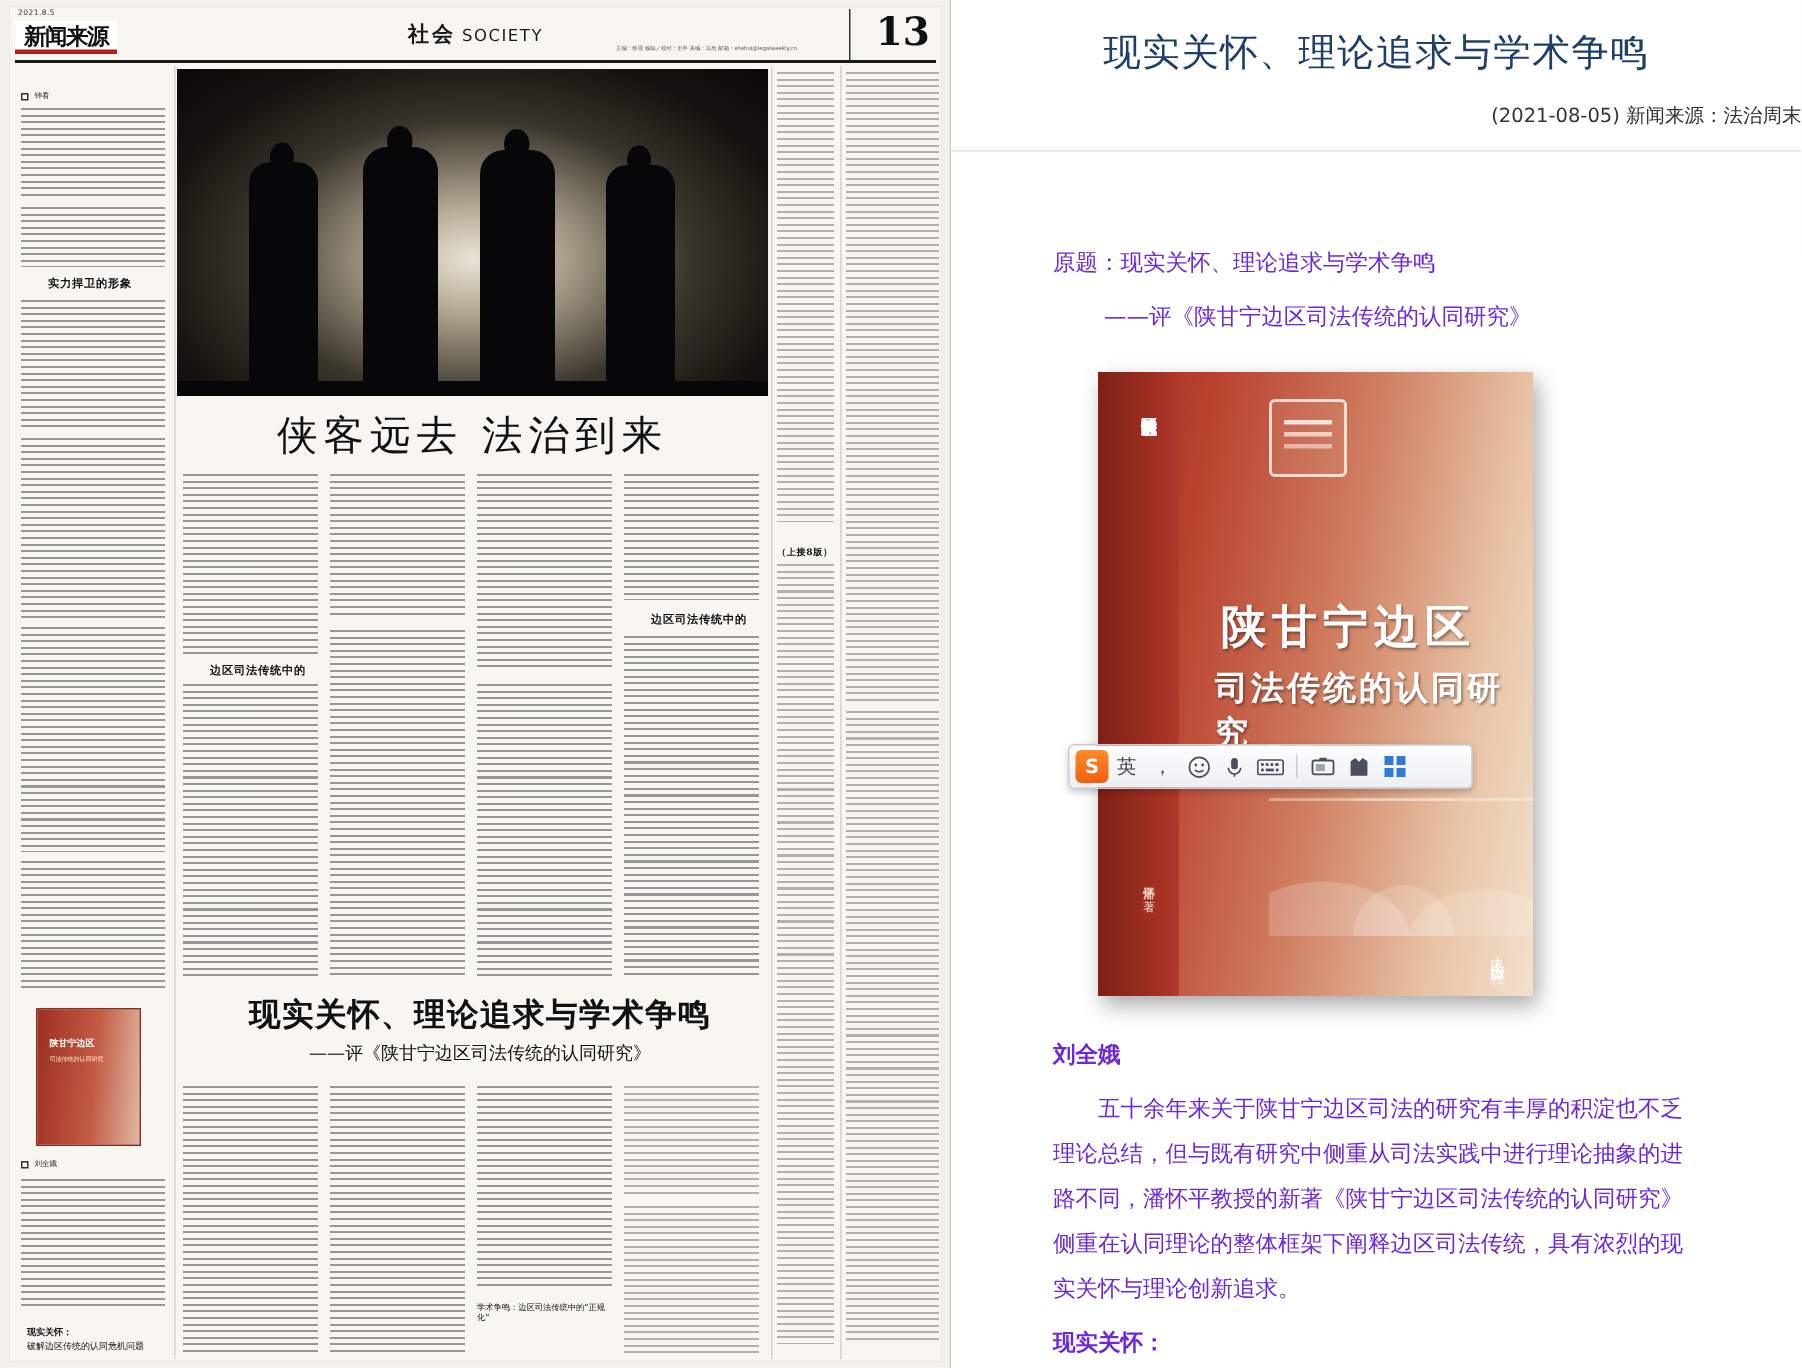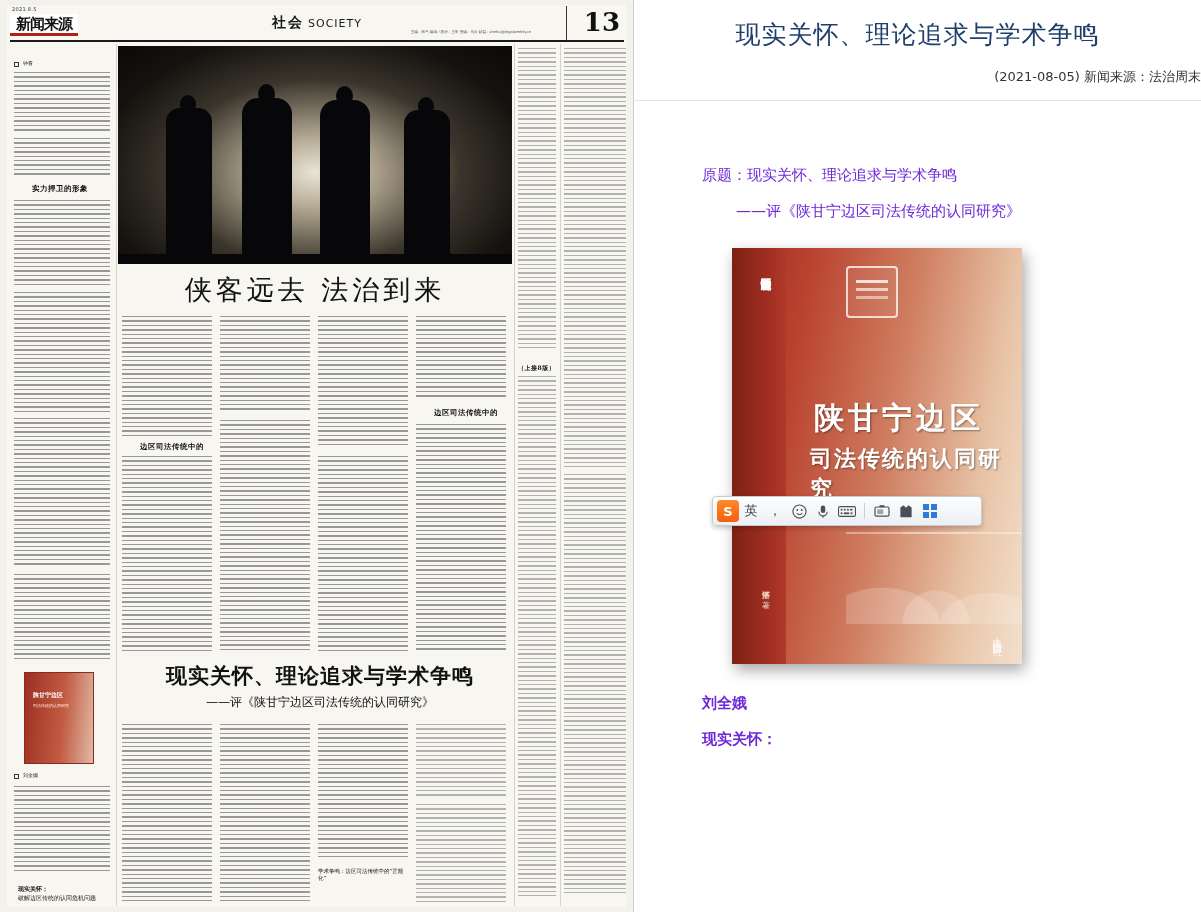--- a/index.html
+++ b/index.html
@@ -444,16 +444,17 @@
                 <i></i>
                 <i></i>
                 <i></i>
                 <i></i>
               </span>
           </div>
         </div>
       </div>
 
       <p class="art-p" style="font-weight:bold;">刘全娥</p>
+      <p class="art-p" style="text-indent:2em;">五十余年来关于陕甘宁边区司法的研究有丰厚的积淀也不乏理论总结，但与既有研究中侧重从司法实践中进行理论抽象的进路不同，潘怀平教授的新著《陕甘宁边区司法传统的认同研究》侧重在认同理论的整体框架下阐释边区司法传统，具有浓烈的现实关怀与理论创新追求。</p>
       <p class="art-p" style="font-weight:bold;">现实关怀：</p>
     </div>
   </div>
 </div>
 
 </body></html>

